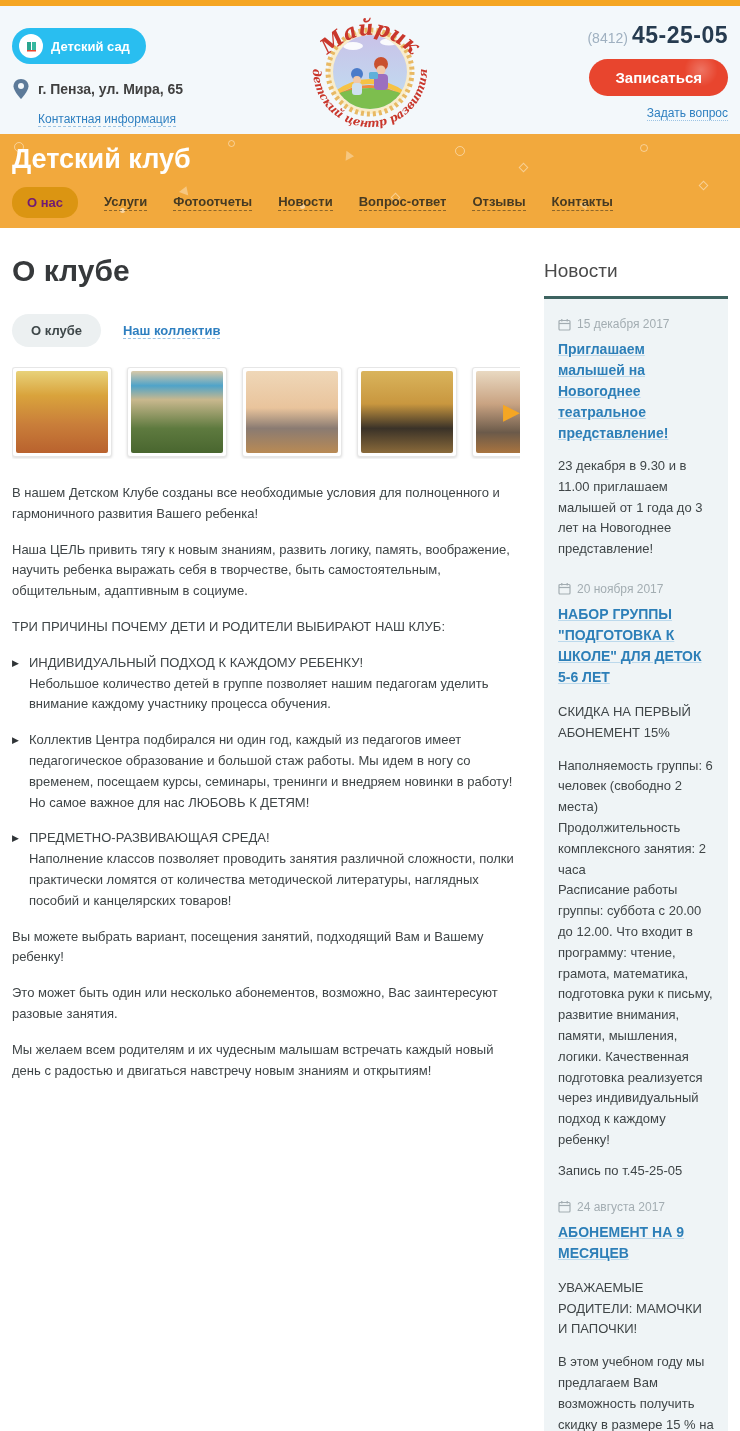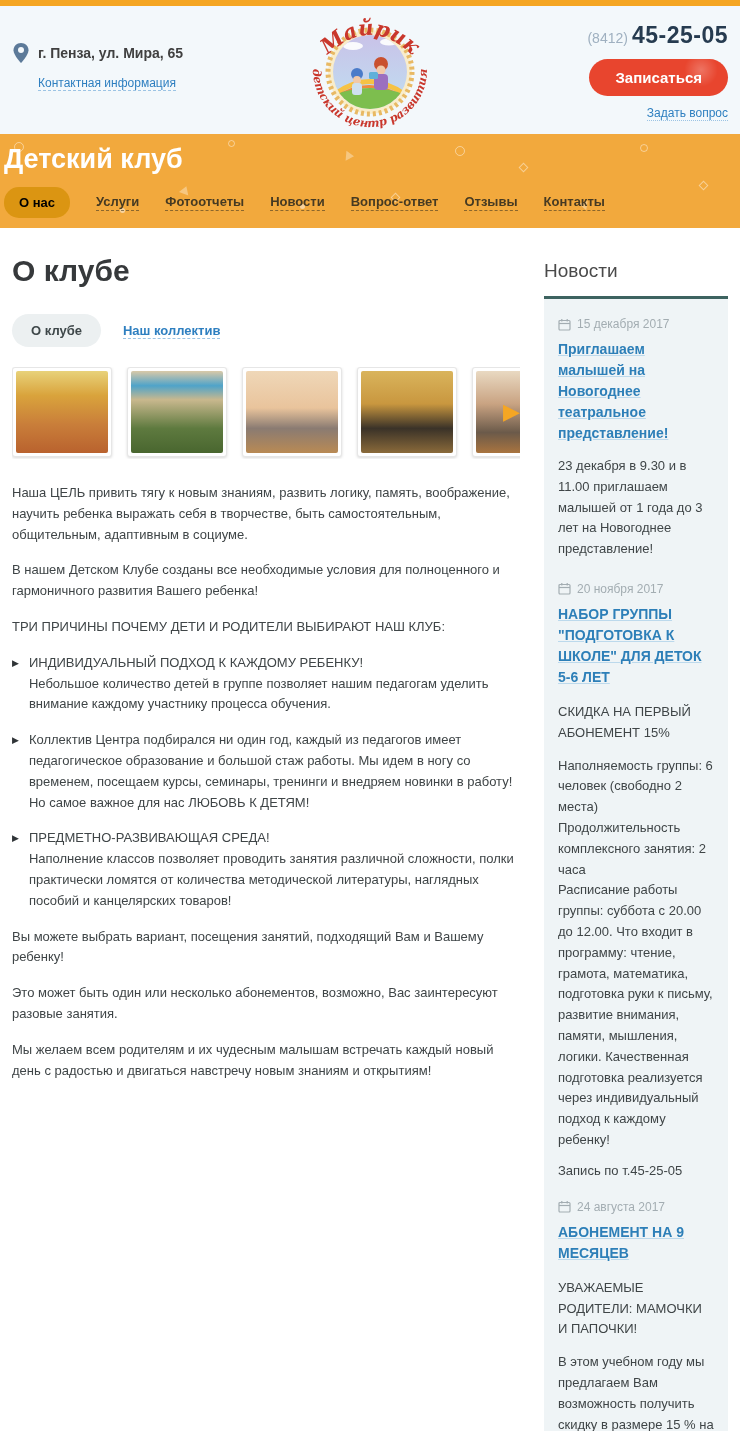--- a/index.html
+++ b/index.html
@@ -27,26 +27,26 @@
   .phone-code { color:#9FB0C0; font-size:14px; margin-right:4px; }
   .phone-num { color:#263B50; font-size:23px; font-weight:bold; letter-spacing:0.5px; }
   .signup-btn { margin-top:10px; background:#E8452E; color:#fff; border:none; border-radius:20px;
             padding:10px 26px; font-size:15px; font-weight:bold; cursor:pointer; position:relative; overflow:hidden; }
   .signup-btn .burst { position:absolute; right:10px; top:-6px; width:34px; height:34px; border-radius:50%;
             background:radial-gradient(circle, rgba(255,255,255,0.25) 0%, rgba(255,255,255,0) 70%); }
   .ask-link { display:inline-block; margin-top:10px; color:#2E7FC0; font-size:12px;
             border-bottom:1px dotted #9CC4E4; text-decoration:none; cursor:pointer; }
 
   
-  .banner { height:94px; background:#F2A93D; position:relative; overflow:hidden; padding:10px 4px 0; }
+  .banner { height:94px; background:#F2A93D; position:relative; overflow:hidden; padding:10px 12px 0; }
   .banner-title { color:#fff; font-size:27px; font-weight:bold; position:relative; z-index:2; }
   .nav-row { display:flex; align-items:center; gap:26px; margin-top:12px; position:relative; z-index:2; }
   .nav-item { font-size:13px; font-weight:bold; color:#463A22; text-decoration:none;
             border-bottom:1px dashed rgba(70,58,34,0.6); padding-bottom:1px; cursor:pointer; }
-  .nav-item.active { background:#DB9512; color:#000000; border:none; border-radius:15px; padding:8px 15px; }
+  .nav-item.active { background:#DB9512; color:#701a75; border:none; border-radius:15px; padding:8px 15px; }
   .confetti { position:absolute; z-index:1; pointer-events:none; }
   .c-circle { width:10px; height:10px; border:1.5px solid rgba(255,255,255,0.45); border-radius:50%; }
   .c-dot { width:5px; height:5px; background:rgba(255,255,255,0.5); border-radius:50%; }
   .c-diamond { width:7px; height:7px; border:1.2px solid rgba(255,255,255,0.45); transform:rotate(45deg); }
   .c-tri { width:0; height:0; border-left:5px solid transparent; border-right:5px solid transparent;
             border-bottom:8px solid rgba(255,255,255,0.35); }
 
   
   .content { display:flex; justify-content:space-between; padding:0 12px; min-height:1135px; background:#fff; }
   .main-col { width:508px; }
@@ -91,20 +91,30 @@
 </style>
 </head>
 <body>
 
 <div class="page">
 
   <div class="topbar"></div>
 
   <div class="header">
     <div class="header-left">
+      <button class="kg-btn">
+        <span class="icon-circle">
+          <svg width="13" height="13" viewBox="0 0 13 13">
+              <path d="M2 2 h4 v9 h-4 z" fill="#2BA58F"></path>
+              <path d="M7 2 h4 v9 h-4 z" fill="#36B89F"></path>
+              <path d="M2 10 h9 v1.5 h-9 z" fill="#E8452E"></path>
+            </svg>
+        </span>
+        <span class="lbl">Детский сад</span>
+      </button>
       <div class="addr-row">
         <svg width="18" height="22" viewBox="0 0 18 22">
             <path d="M9 1 C4.6 1 1.5 4.2 1.5 8.2 C1.5 13 9 21 9 21 C9 21 16.5 13 16.5 8.2 C16.5 4.2 13.4 1 9 1 Z" fill="#5C7A99"></path>
             <circle cx="9" cy="8" r="3" fill="#F3F8FB"></circle>
           </svg>
         <span class="addr">г. Пенза, ул. Мира, 65</span>
       </div>
       <a class="contact-link">Контактная информация</a>
     </div>
 
@@ -207,22 +217,22 @@
         <div class="photo p4">
             <div class="img"></div>
           </div>
         <div class="photo p5">
             <div class="img"></div>
           </div>
         <span class="car-arrow">▶</span>
       </div>
 
       <div class="body-text">
+        <p>В нашем Детском Клубе созданы все необходимые условия для полноценного и гармоничного развития Вашего ребенка!</p>
         <p>Наша ЦЕЛЬ привить тягу к новым знаниям, развить логику, память, воображение, научить ребенка выражать себя в творчестве, быть самостоятельным, общительным, адаптивным в социуме.</p>
-        <p>В нашем Детском Клубе созданы все необходимые условия для полноценного и гармоничного развития Вашего ребенка!</p>
         <p>ТРИ ПРИЧИНЫ ПОЧЕМУ ДЕТИ И РОДИТЕЛИ ВЫБИРАЮТ НАШ КЛУБ:</p>
 
         <div class="bullets">
           <div class="bullet">
             <span class="marker">▶</span>
             <div>
               <div class="b-title">ИНДИВИДУАЛЬНЫЙ ПОДХОД К КАЖДОМУ РЕБЕНКУ!</div>
               <div class="b-text">Небольшое количество детей в группе позволяет нашим педагогам уделить внимание каждому участнику процесса обучения.</div>
             </div>
           </div>

